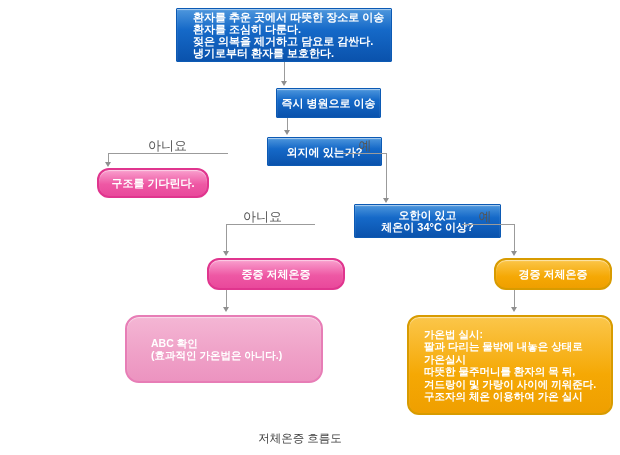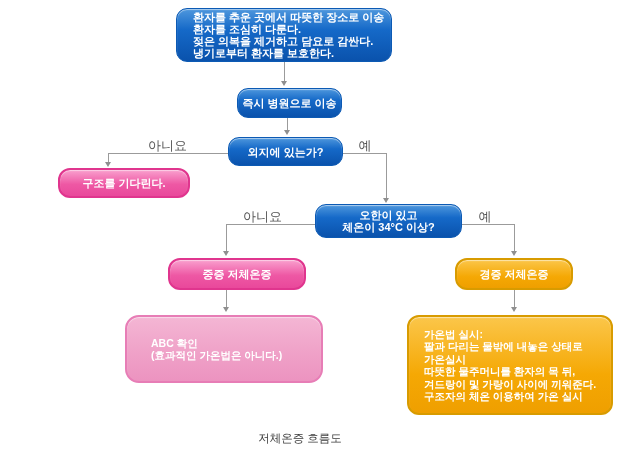--- a/index.html
+++ b/index.html
@@ -7,39 +7,39 @@
     position:relative;width:620px;height:455px;background:#ffffff;overflow:hidden;
     font-family:"Liberation Sans","DejaVu Sans",sans-serif;
   }
   .node{
     position:absolute;box-sizing:border-box;color:#fff;font-weight:bold;
     display:flex;flex-direction:column;justify-content:center;
   }
   .node .ln{white-space:nowrap;}
   .blue{
     background:linear-gradient(180deg,#4e97dd 0%,#1569c8 40%,#0a52ac 100%);
-    border:1px solid #0c5ab4;border-radius:11px;
+    border:1px solid #0c5ab4;border-radius:1px;
     box-shadow:inset 0 1px 1px rgba(255,255,255,.55);
   }
   .pink{
     background:linear-gradient(180deg,#f9a0ce 0%,#ee58a4 55%,#e9489b 100%);
     border:2px solid #e0358e;border-radius:12px;
     box-shadow:inset 0 1px 1px rgba(255,255,255,.5);
   }
   .pinklight{
     background:linear-gradient(180deg,#f4b6d4 0%,#efa0c7 60%,#ec93c0 100%);
     border:2px solid #e77db6;border-radius:14px;
     box-shadow:inset 0 1px 1px rgba(255,255,255,.5);
   }
   .orange{
     background:linear-gradient(180deg,#fbc64a 0%,#f5a804 60%,#ef9f00 100%);
     border:2px solid #d89b00;border-radius:12px;
     box-shadow:inset 0 1px 1px rgba(255,255,255,.55);
   }
-  .center{align-items:center;text-align:center;}
+  .center{align-items:center;text-align:center;margin-left:39px;}
   .fs11{font-size:11px;line-height:12px;}
   .fs10{font-size:10.5px;line-height:12px;}
   .lbl{
     position:absolute;font-size:13px;color:#555;text-align:center;font-weight:normal;
   }
   .hline{position:absolute;height:1px;background:#9b9b9b;}
   .vline{position:absolute;width:1px;background:#9b9b9b;}
   .ahead{
     position:absolute;width:0;height:0;
     border-left:3px solid transparent;border-right:3px solid transparent;
@@ -73,21 +73,21 @@
 
   <div class="node blue fs11 center" style="left:228px;top:137px;width:115px;height:29px;">
     <div class="ln">외지에 있는가?</div>
   </div>
 
   <div class="lbl" style="left:145px;top:137px;width:45px;">아니요</div>
   <div class="hline" style="left:108px;top:153px;width:120px;"></div>
   <div class="vline" style="left:108px;top:153px;height:10px;"></div>
   <div class="ahead" style="left:105px;top:162px;"></div>
 
-  <div class="node pink fs11 center" style="left:58px;top:168px;width:132px;height:30px;">
+  <div class="node pink fs11 center" style="left:58px;top:168px;width:112px;height:30px;">
     <div class="ln">구조를 기다린다.</div>
   </div>
 
   <div class="lbl" style="left:350px;top:137px;width:30px;">예</div>
   <div class="hline" style="left:343px;top:153px;width:44px;"></div>
   <div class="vline" style="left:386px;top:153px;height:46px;"></div>
   <div class="ahead" style="left:383px;top:198px;"></div>
 
   <div class="node blue fs11 center" style="left:315px;top:204px;width:147px;height:34px;">
     <div class="ln">오한이 있고</div>

